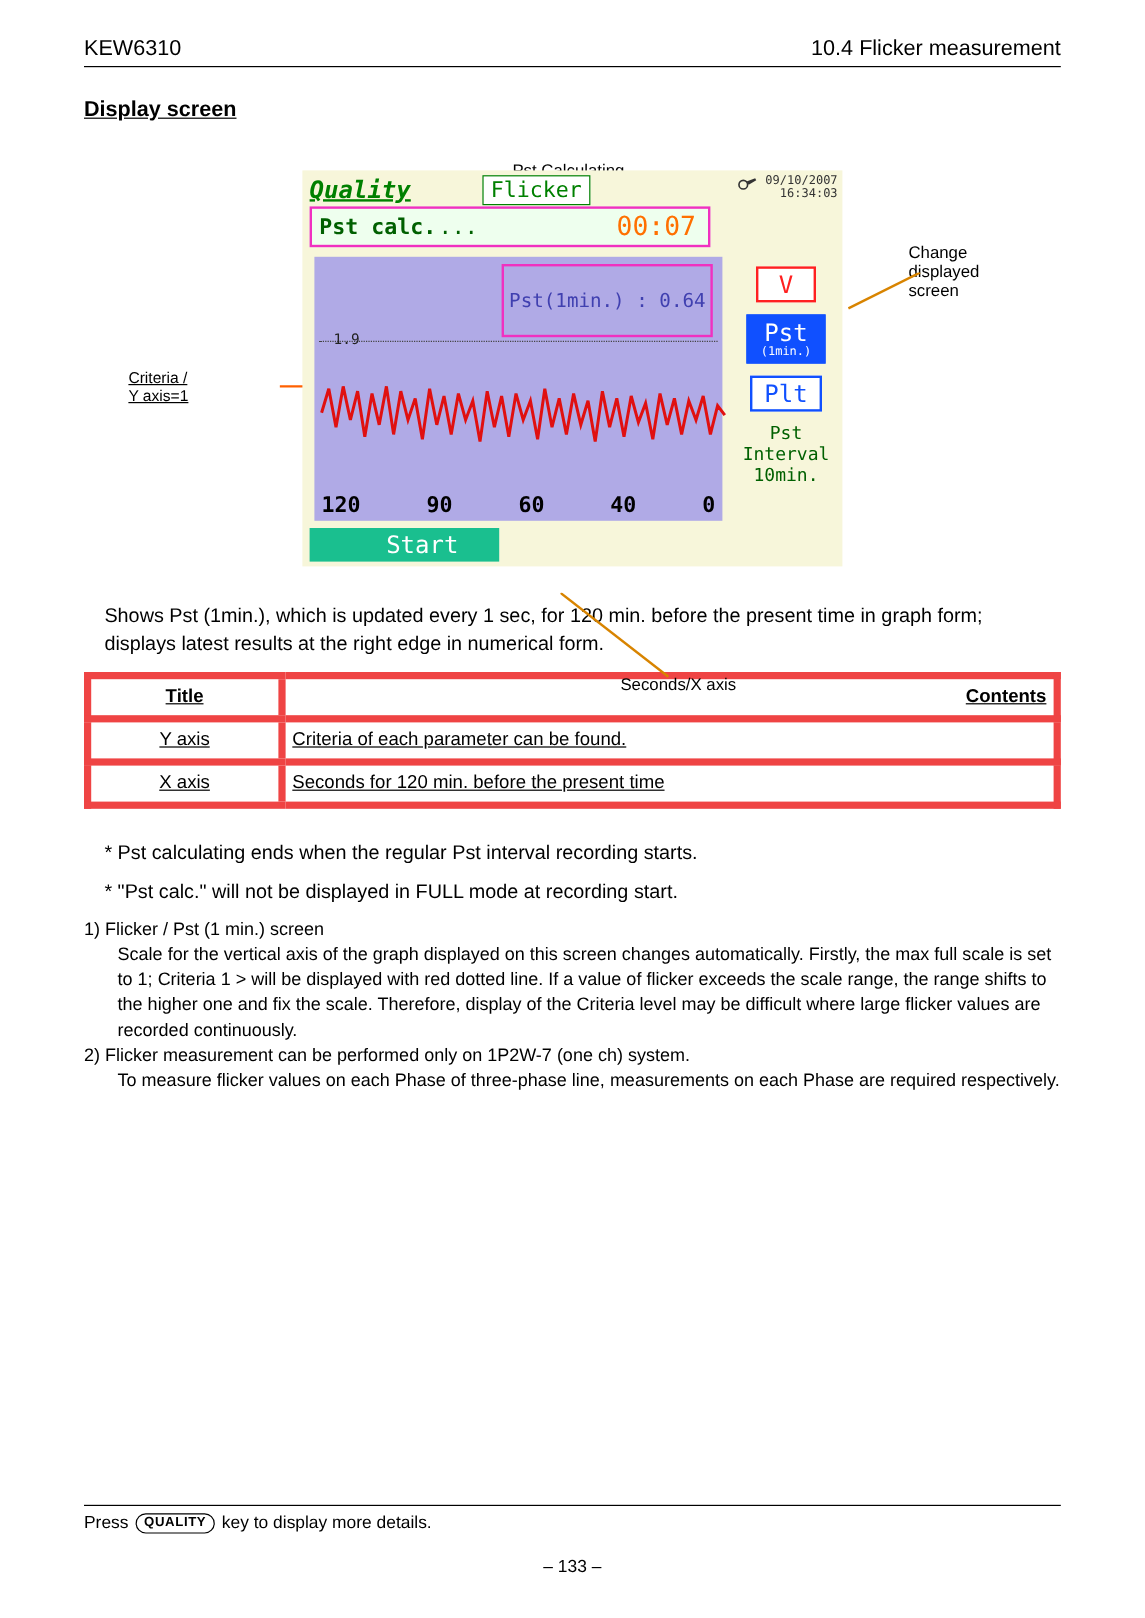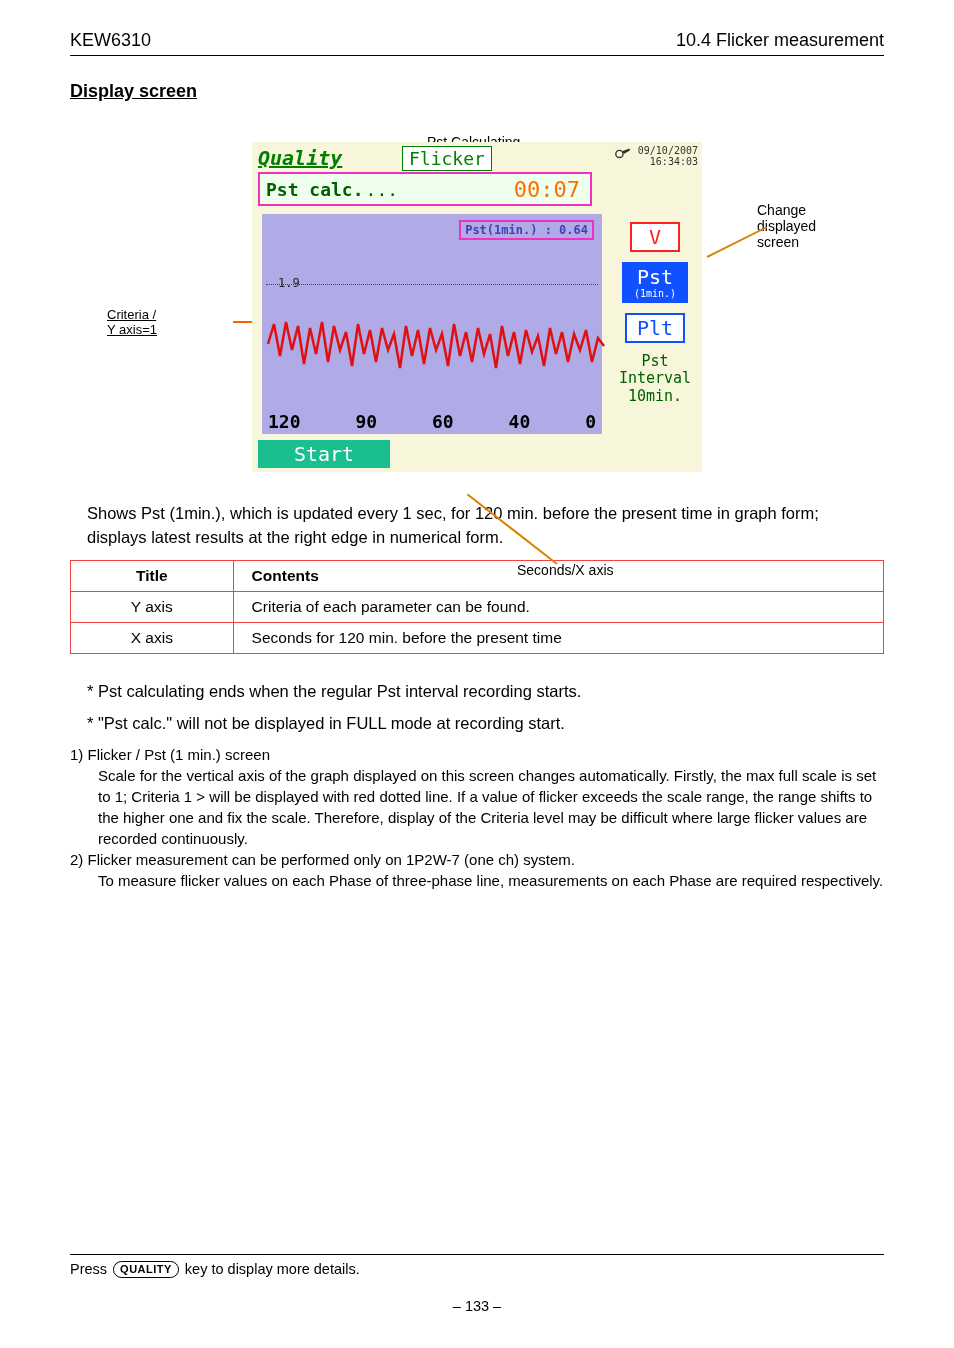--- a/index.html
+++ b/index.html
@@ -118,24 +118,23 @@
     left: 10px;
     width: 340px;
     height: 220px;
     background: #b0aae6;
   }
   .chart-area .pst1m-box {
     position: absolute;
     top: 6px; right: 8px;
     background: rgba(255,255,255,0.0);
     border: 2px solid #f030c0;
-    padding: 1px 4px;
-    font-size: 12px;
+    padding: 19px 4px;
+    font-size: 16px;
     color: #4040b0;
-    font-weight: bold;
   }
   .trace {
     position: absolute;
     left: 4px; right: 4px;
     bottom: 30px;
     height: 120px;
   }
   .yline {
     position: absolute;
     left: 4px; right: 4px;
@@ -187,52 +186,53 @@
     color: #006000;
     text-align: center;
     line-height: 1.15;
   }
   .start-btn {
     position: absolute;
     bottom: 4px; left: 6px;
     background: #1abf8f;
     color: #fff;
     font-size: 20px;
-    padding: 2px 21px;
+    padding: 2px 34px;
     width: 90px;
-    text-align: center;
+    text-align: right;
   }
 
   
   .body-text {
     font-size: 16.5px;
     line-height: 1.45;
     margin: 8px 17px;
   }
   .table1 {
     border-collapse: collapse;
     width: 100%;
     font-size: 15.5px;
     margin: 10px 0 26px 0;
   }
   .table1 th, .table1 td {
-    border: 1px solid #ef4444;
-    padding: 6px 18px;
+    border: 6px solid #ef4444;
+    padding: 6px 6px;
     vertical-align: top;
+    text-decoration: underline;
   }
   .table1 th.split {
     border-right: 1px dotted #000;
     width: 20%;
     text-align: center;
   }
   .table1 td.key {
     border-right: 1px dotted #000;
     text-align: center;
   }
-  .table1 thead th { text-align: left; }
+  .table1 thead th { text-align: right; }
   .note-block {
     font-size: 15px;
     line-height: 1.4;
     margin: 8px 0;
   }
   .note-block .indent { padding-left: 28px; display:block; }
   .qual-key {
     display: inline-block;
     border: 1px solid #000;
     border-radius: 10px;

